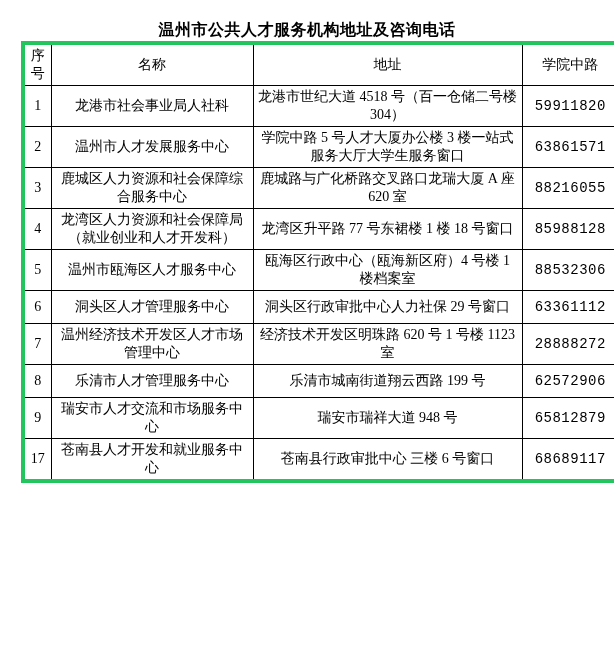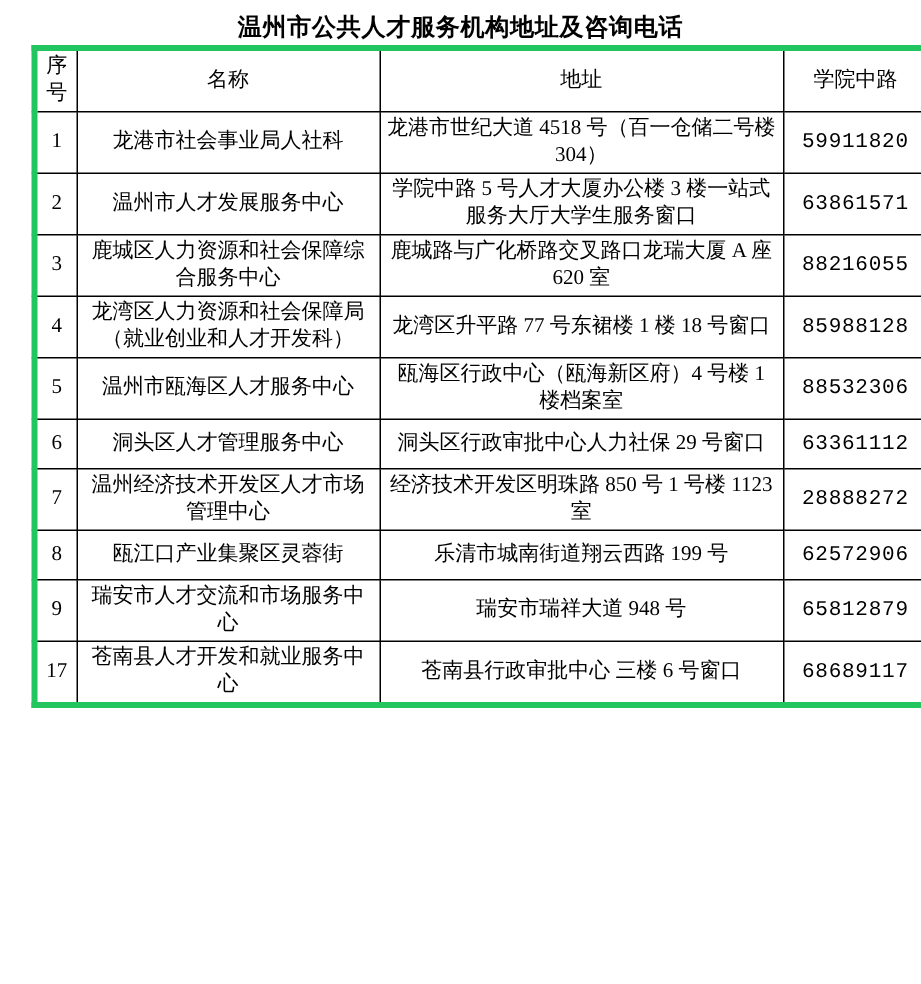--- a/index.html
+++ b/index.html
@@ -8,21 +8,21 @@
     background: #ffffff;
     width: 614px;
     height: 656px;
     overflow: hidden;
     font-family: "Liberation Serif", "DejaVu Serif", serif;
     color: #000000;
   }
   .page {
     width: 614px;
     box-sizing: border-box;
-    padding-top: 9px;
+    padding-top: 20px;
   }
   .doc-title {
     text-align: center;
     font-size: 16px;
     font-weight: bold;
     line-height: 19px;
     margin: 0 0 2px 0;
     letter-spacing: 0.5px;
   }
   table.agency-table {
@@ -119,27 +119,27 @@
   <tr>
     <td>6</td>
     <td>洞头区人才管理服务中心</td>
     <td>洞头区行政审批中心人力社保 29 号窗口</td>
     <td class="phone-cell">63361112</td>
   </tr>
 
   <tr>
     <td>7</td>
     <td>温州经济技术开发区人才市场管理中心</td>
-    <td>经济技术开发区明珠路 850 号 1 号楼 1123 室</td>
+    <td>经济技术开发区明珠路 620 号 1 号楼 1123 室</td>
     <td class="phone-cell">28888272</td>
   </tr>
 
   <tr>
     <td>8</td>
-    <td>瓯江口产业集聚区灵蓉街</td>
+    <td>乐清市人才管理服务中心</td>
     <td>乐清市城南街道翔云西路 199 号</td>
     <td class="phone-cell">62572906</td>
   </tr>
 
   <tr>
     <td>9</td>
     <td>瑞安市人才交流和市场服务中心</td>
     <td>瑞安市瑞祥大道 948 号</td>
     <td class="phone-cell">65812879</td>
   </tr>

